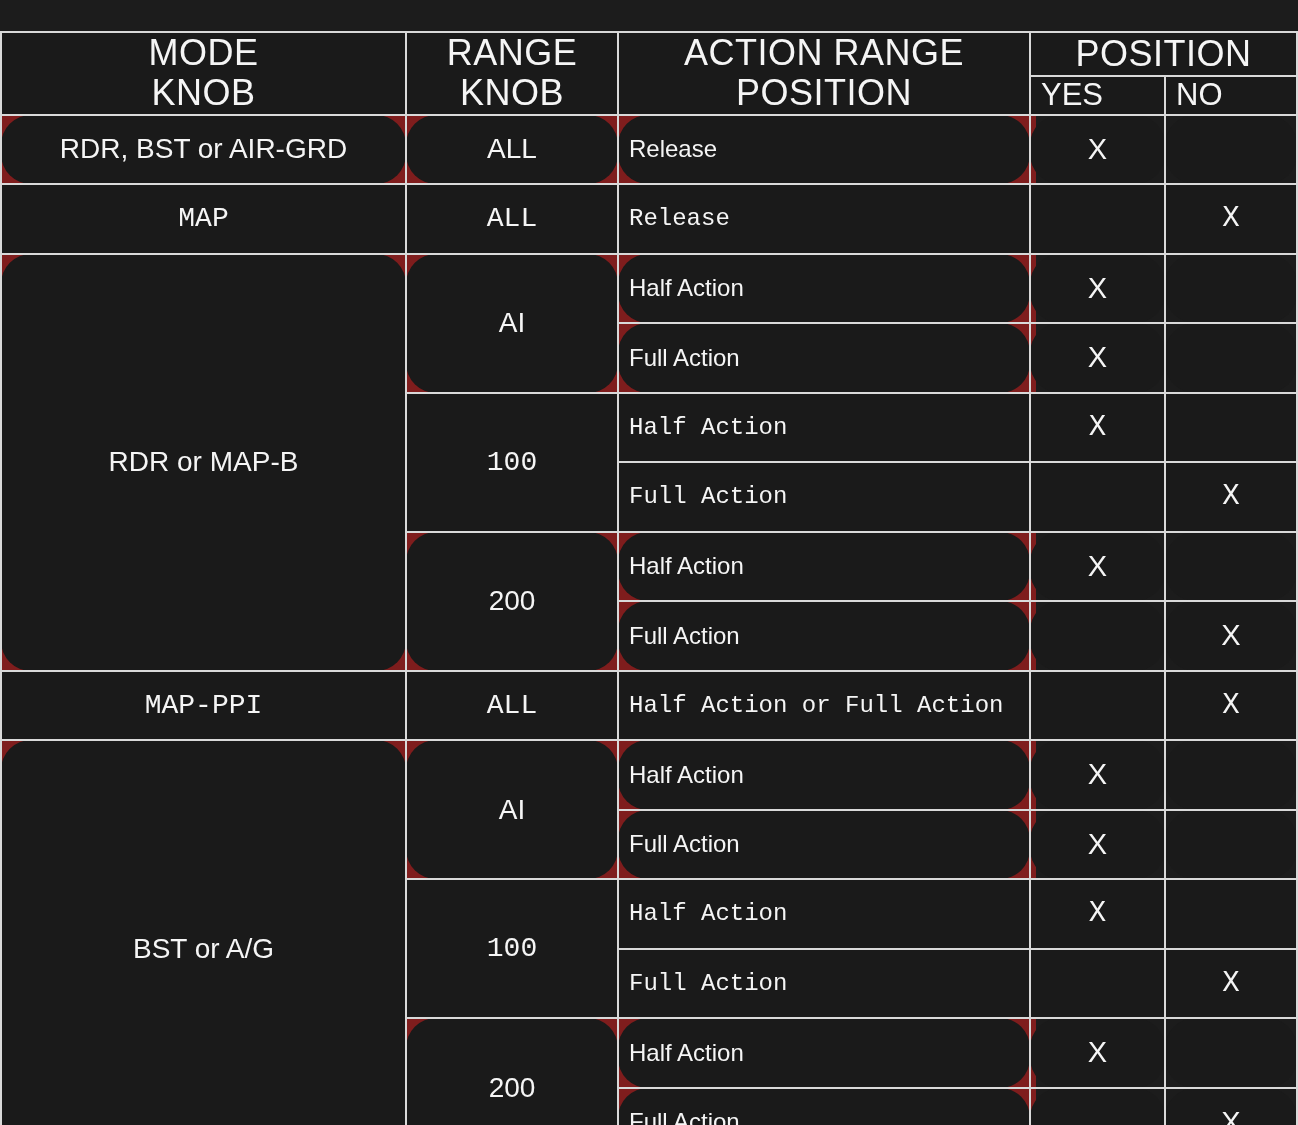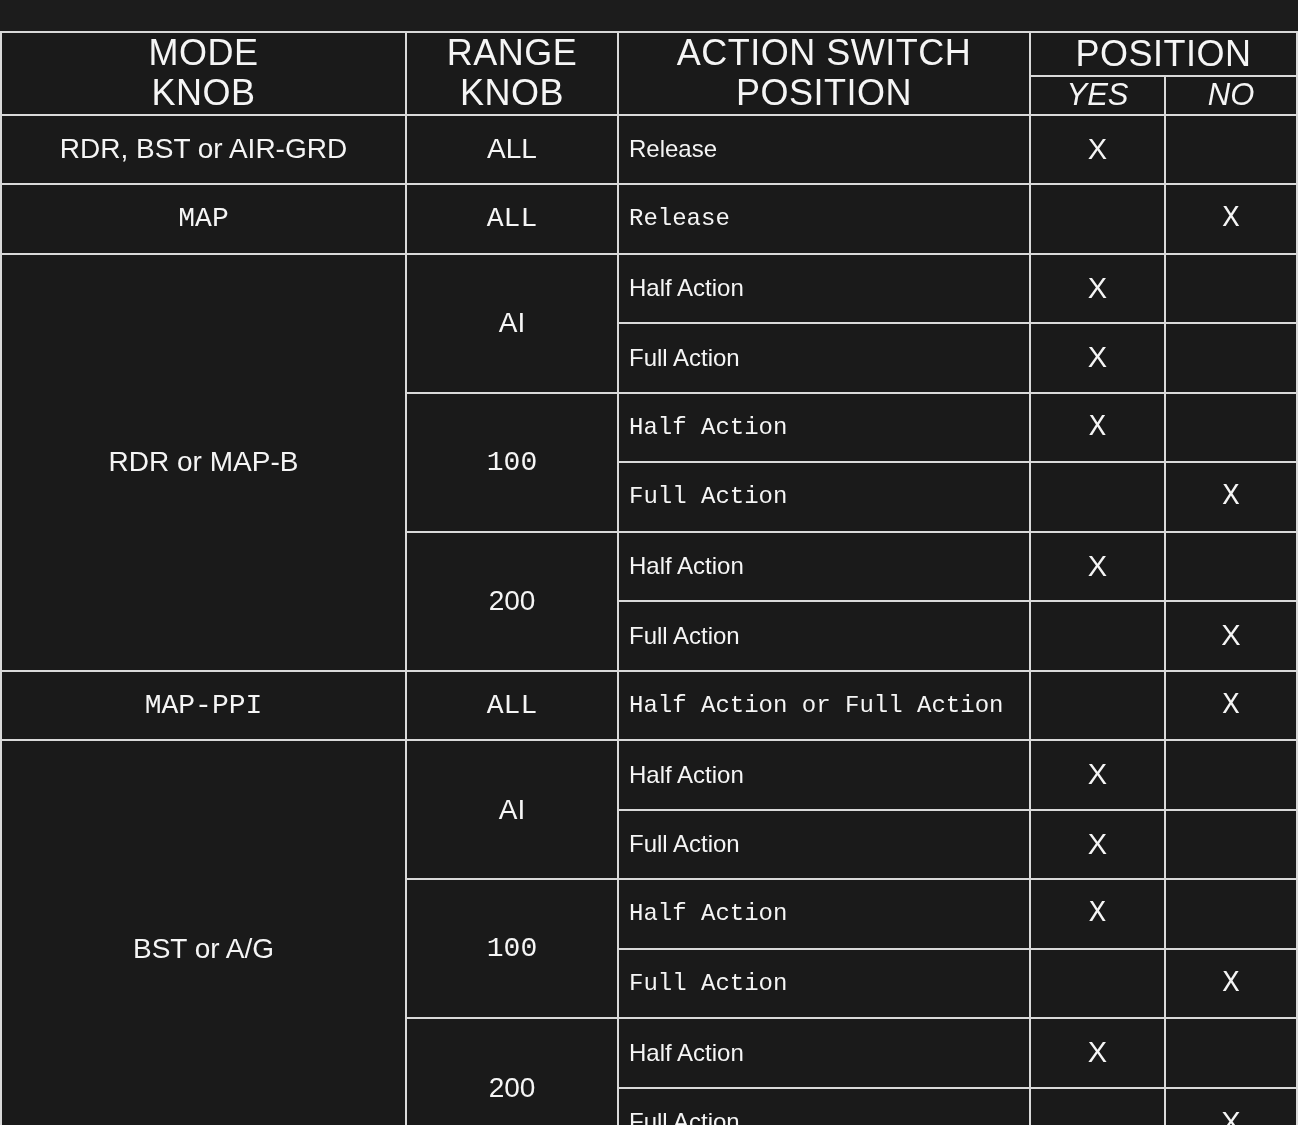--- a/index.html
+++ b/index.html
@@ -47,23 +47,22 @@
     font-size: 36px;
     font-weight: bold;
     text-align: center;
     letter-spacing: 0.5px;
     line-height: 1.12;
     background: #151515;
   }
   .hdr-sub {
     font-size: 31px;
     font-weight: bold;
-    text-align: center;
+    text-align: left;
     background: #151515;
-    font-style: italic;
   }
   .hdr-two-line {
     white-space: pre-line;
   }
 
   
   .mode-cell {
     font-size: 28px;
     font-weight: bold;
     text-align: center;
@@ -82,41 +81,42 @@
     font-weight: bold;
     text-align: center;
   }
   
   .band td, td.band {
     background: #3a3a3a;
     font-family: Liberation Mono, monospace;
   }
   .dark td, td.dark {
     background: #1a1a1a;
+    border-radius: 30px;
   }
 </style>
 </head>
 <body>
 
 <div class="table-wrap">
   <table class="nut">
     <colgroup>
       <col class="c-mode">
       <col class="c-range">
       <col class="c-action">
       <col class="c-yes">
       <col class="c-no">
     </colgroup>
     <thead>
       <tr>
         <th class="hdr hdr-two-line" rowspan="2">MODE
 KNOB</th>
         <th class="hdr hdr-two-line" rowspan="2">RANGE
 KNOB</th>
-        <th class="hdr hdr-two-line" rowspan="2">ACTION SWITCH
+        <th class="hdr hdr-two-line" rowspan="2">ACTION RANGE
 POSITION</th>
         <th class="hdr" colspan="2">POSITION</th>
       </tr>
       <tr>
         <th class="hdr-sub">YES</th>
         <th class="hdr-sub">NO</th>
       </tr>
     </thead>
     <tbody id="table-body">
         <tr class="dark">

